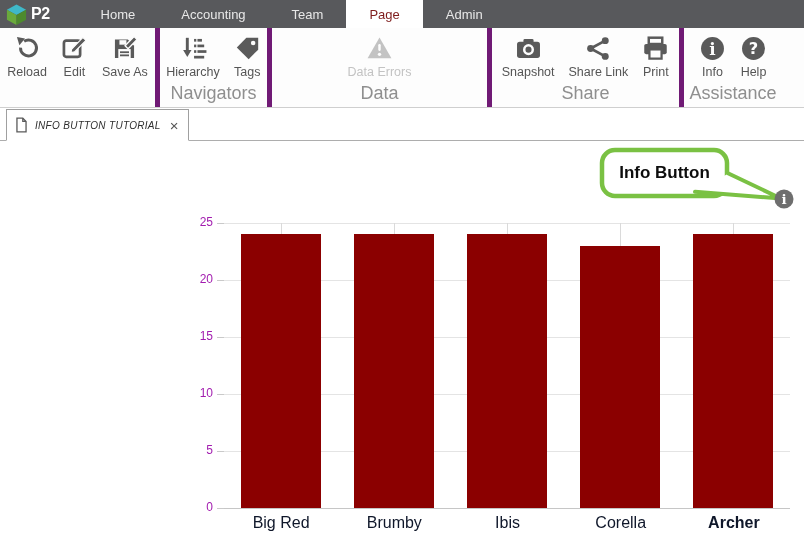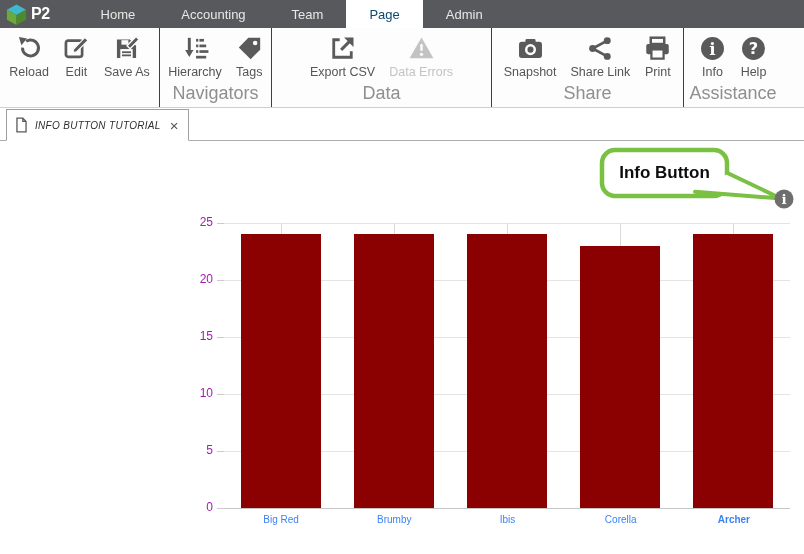--- a/index.html
+++ b/index.html
@@ -13,32 +13,32 @@
     position:absolute;left:0;top:0;width:804px;height:28px;
     background:#58595c;display:flex;align-items:stretch;
   }
   .logo{display:flex;align-items:center;gap:2px;padding:0 10px 0 4px;}
   .logo-text{color:#fff;font-weight:bold;font-size:16px;letter-spacing:-0.5px;}
   .menu{display:flex;align-items:stretch;margin-left:18px;}
   .menu-item{
     display:flex;align-items:center;padding:0 23px;color:#e8e8e8;
     font-size:13px;cursor:pointer;white-space:nowrap;
   }
-  .menu-item.active{background:#fff;color:#0c4a6e;}
+  .menu-item.active{background:#fff;color:#7f1d1d;}
   
   .ribbon{
     position:absolute;left:0;top:28px;width:804px;height:80px;
     background:#fdfdfd;border-bottom:1px solid #cfcfcf;
     display:flex;align-items:stretch;box-sizing:border-box;
   }
   .rgroup{
     position:relative;display:flex;flex-direction:column;align-items:center;
     justify-content:flex-start;box-sizing:border-box;flex:none;
   }
-  .rgroup.divider{border-right:1px solid #701a75;}
+  .rgroup.divider{border-right:5px solid #701a75;}
   .rbtns{display:flex;justify-content:center;align-items:flex-start;width:100%;}
   .rbtn{
     display:flex;flex-direction:column;align-items:center;
     padding:7px 7px 0;cursor:pointer;color:#5a5a5a;
   }
   .rbtn .ricon{width:27px;height:27px;display:block;}
   .rbtn .ricon svg{width:27px;height:27px;display:block;}
   .rbtn .rlabel{font-size:12.5px;color:#555;margin-top:3px;white-space:nowrap;}
   .rbtn.disabled{color:#c3c3c3;cursor:default;}
   .rbtn.disabled .rlabel{color:#c3c3c3;}
@@ -68,21 +68,21 @@
   .hgrid{position:absolute;left:0;right:0;height:1px;background:#e4e4e4;}
   .vgrid{position:absolute;top:0;bottom:0;width:1px;background:#dadada;}
   .ytick{position:absolute;width:7px;height:1px;background:#c9c9c9;left:-7px;}
   .ylab{
     position:absolute;left:-44px;width:33px;text-align:right;
     font-size:12px;color:#a21caf;transform:translateY(-8px);
   }
   .bar{position:absolute;bottom:0;background:#8B0000;z-index:2;}
   .xlab{
     position:absolute;top:100%;margin-top:6px;width:113px;text-align:center;
-    font-size:10px;color:#3b82f6;transform:translateX(-56px);
+    font-size:16px;color:#0f172a;transform:translateX(-56px);
   }
   
   .callout-svg{position:absolute;left:595px;top:143px;width:209px;height:72px;}
   .callout-text{
     position:absolute;left:602px;top:150px;width:125px;height:46px;
     display:flex;align-items:center;justify-content:center;
     font-size:17px;font-weight:700;color:#0d0d0d;z-index:3;white-space:nowrap;
   }
 </style>
 </head>
@@ -167,30 +167,20 @@
               <circle cx="17" cy="7" r="2" fill="#fdfdfd"></circle>
             </svg>
           </span>
           <span class="rlabel">Tags</span>
         </div>
       </div>
       <div class="rgroup-label">Navigators</div>
     </div>
     <div class="rgroup divider" style="width: 220px;">
       <div class="rbtns">
-        <div class="rbtn">
-          <span class="ricon">
-            <svg viewBox="0 0 24 24">
-              <path d="M9.5 4.2 H4.2 V19.8 H19.8 V14.5" fill="none" stroke="currentColor" stroke-width="2.5"></path>
-              <path d="M10.8 13.2 L20.5 3.5" stroke="currentColor" stroke-width="2.7" fill="none"></path>
-              <polygon points="13.4,2.2 21.8,2.2 21.8,10.6" fill="currentColor"></polygon>
-            </svg>
-          </span>
-          <span class="rlabel">Export CSV</span>
-        </div>
         <div class="rbtn disabled">
           <span class="ricon">
             <svg viewBox="0 0 24 24">
               <polygon points="12,2.2 22.6,20.6 1.4,20.6" fill="currentColor"></polygon>
               <rect x="10.9" y="8" width="2.2" height="6.2" rx="1" fill="#fdfdfd"></rect>
               <circle cx="12" cy="17.2" r="1.5" fill="#fdfdfd"></circle>
             </svg>
           </span>
           <span class="rlabel">Data Errors</span>
         </div>

